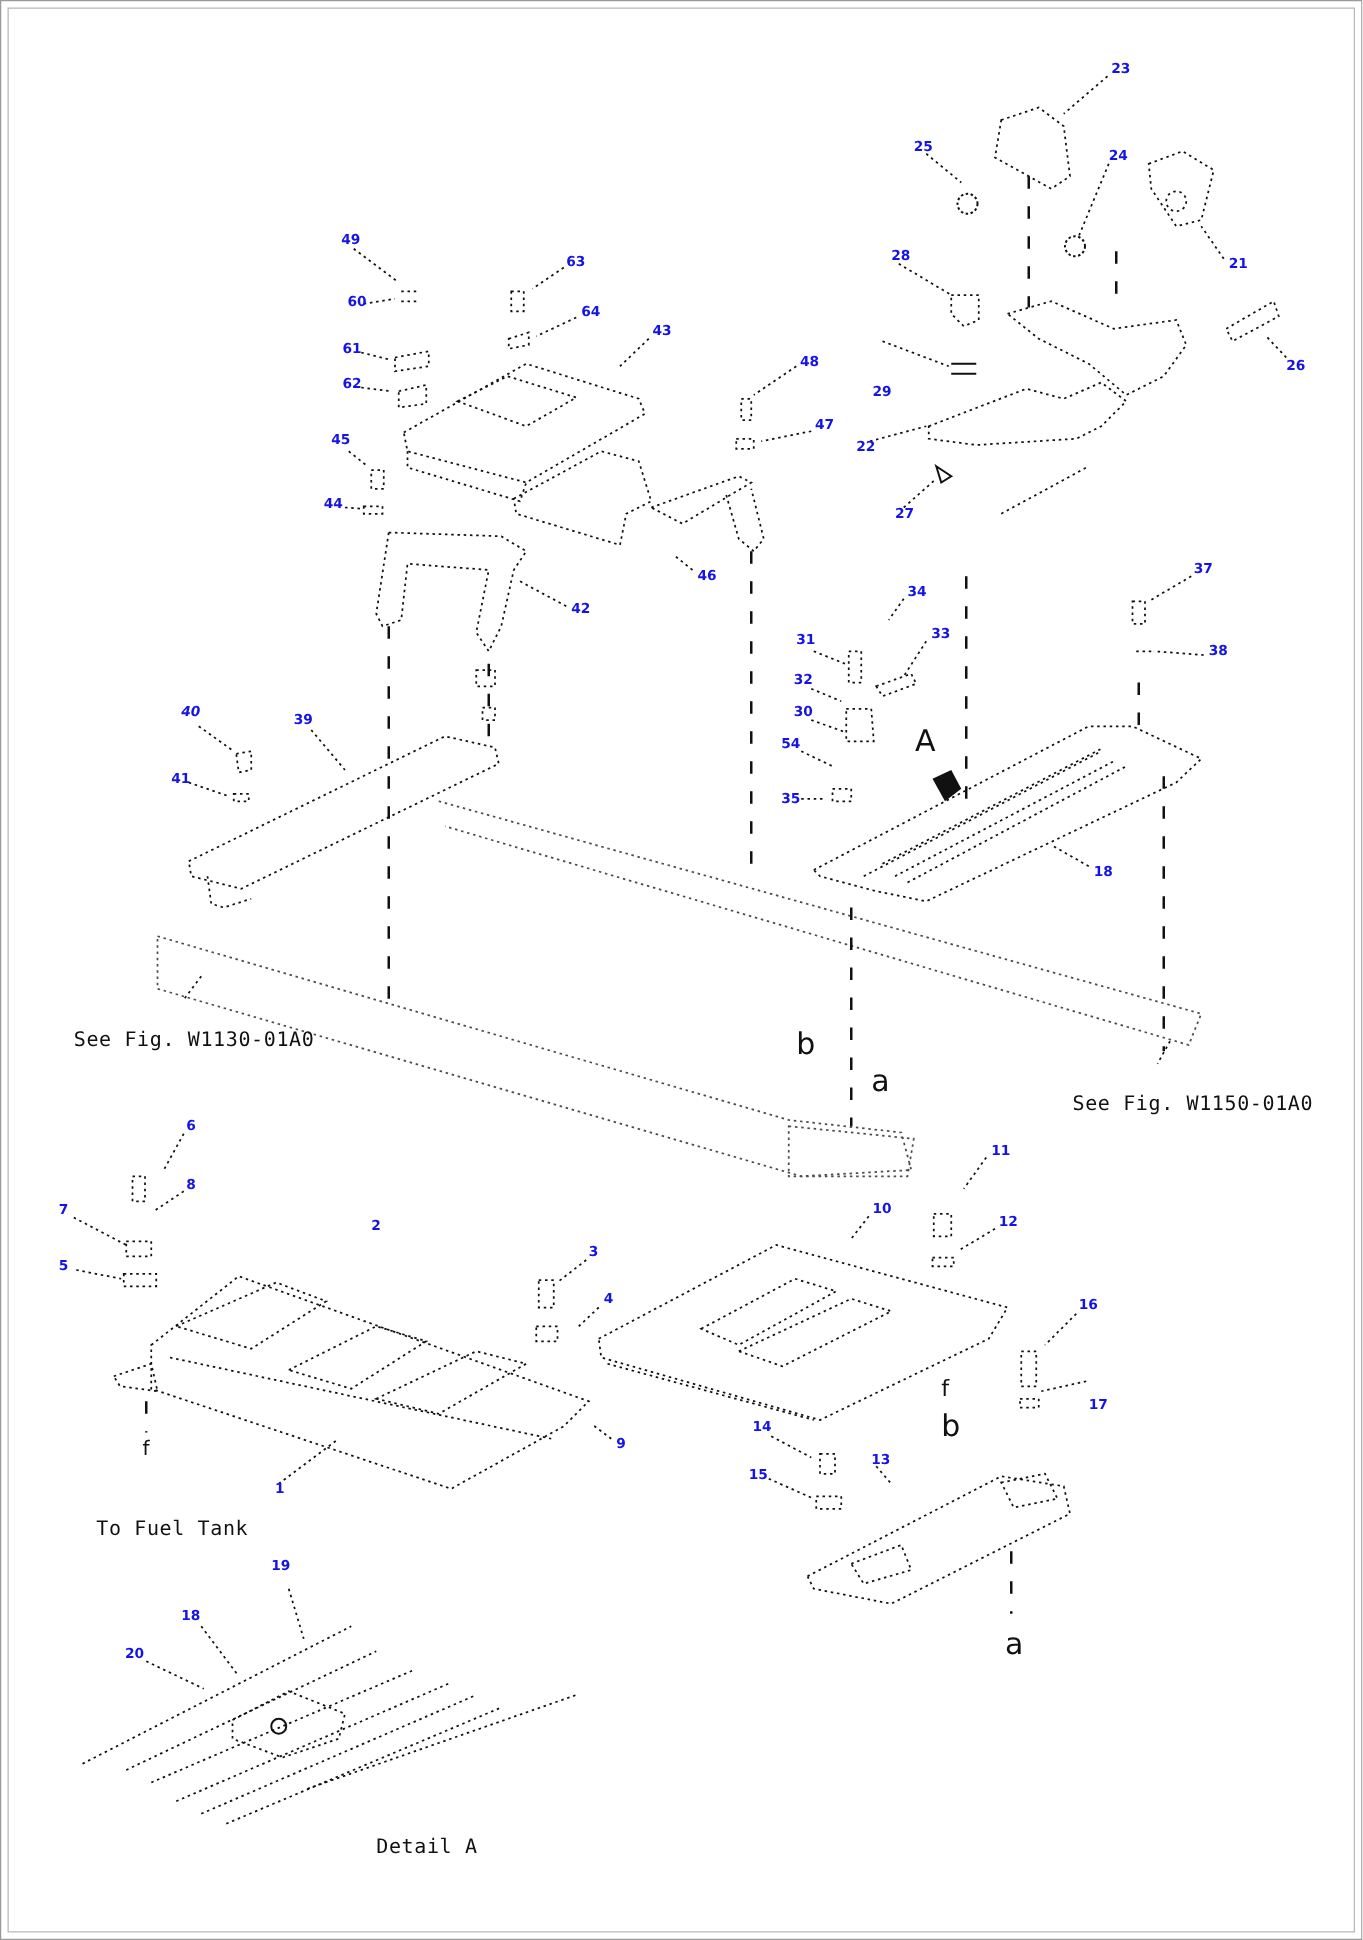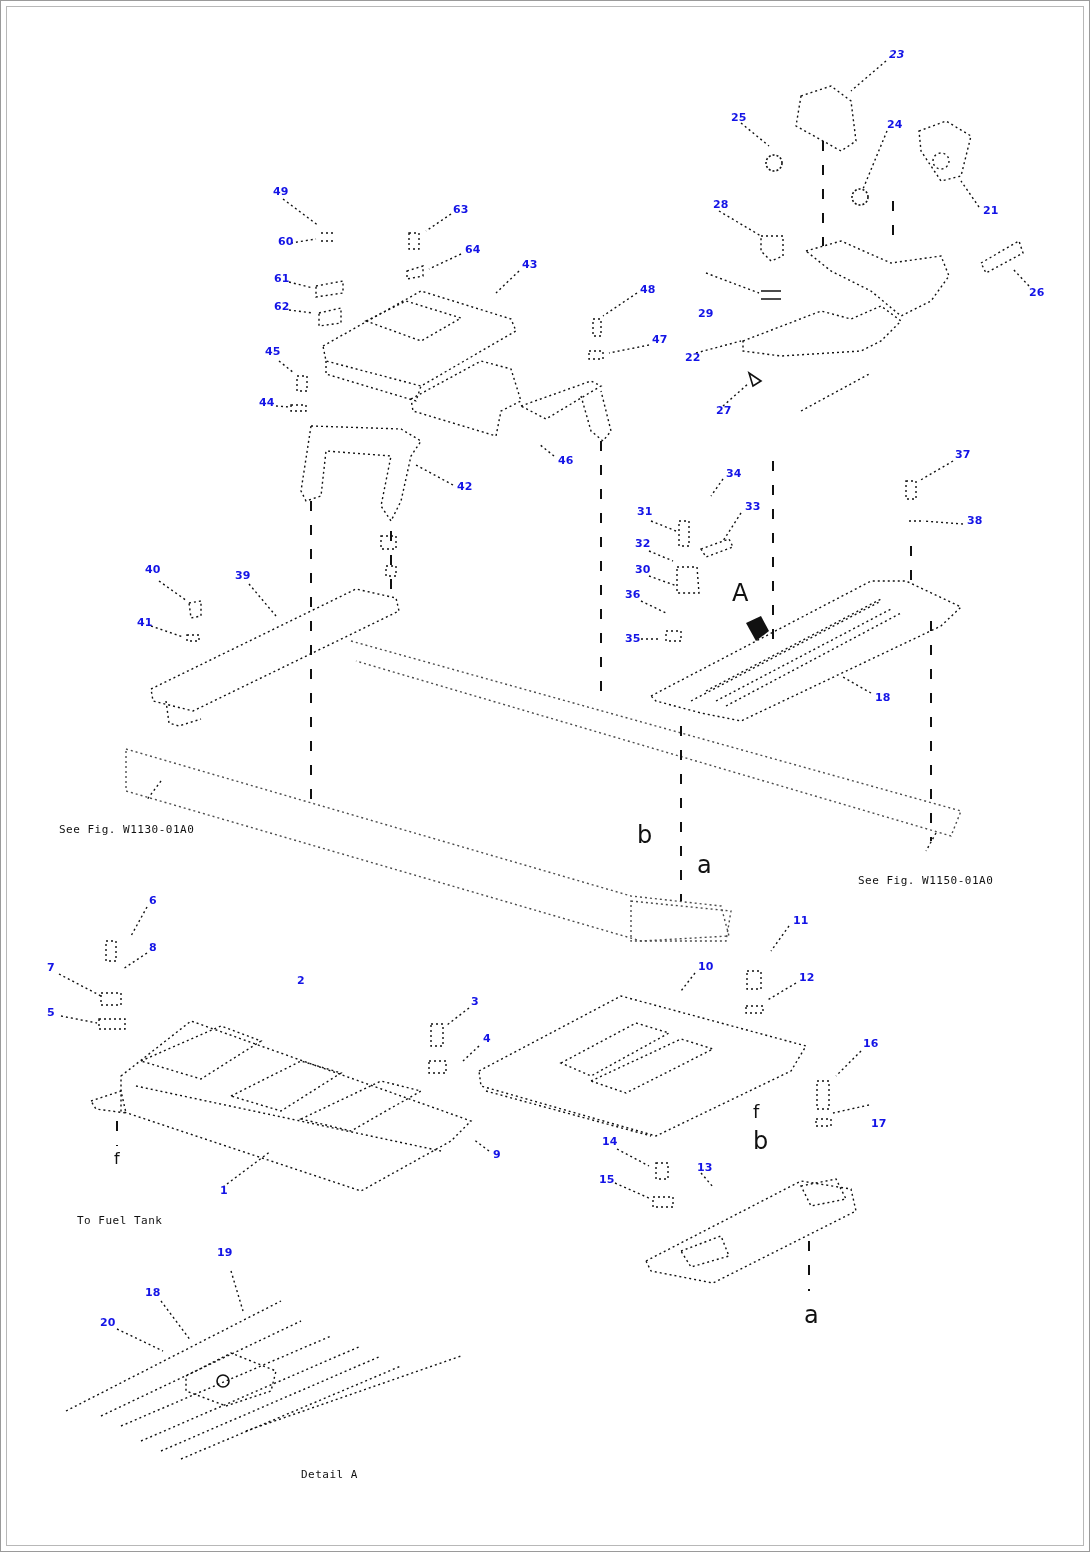--- a/index.html
+++ b/index.html
@@ -4,21 +4,21 @@
 <style>
   html, body { margin:0; padding:0; background:#ffffff; }
   #page {
     position:relative; width:1090px; height:1552px; background:#fff;
     box-sizing:border-box; border:1px solid #9a9a9a; overflow:hidden;
     font-family:"DejaVu Sans Mono", monospace;
   }
   #frame-inner { position:absolute; left:5px; top:5px; right:5px; bottom:5px; border:1px solid #b8b8b8; }
   svg#drawing { position:absolute; left:0; top:0; }
   .lbl { position:absolute; font-family:"DejaVu Sans", sans-serif; font-weight:bold; font-size:11px; color:#1414e6; line-height:1; white-space:nowrap; }
-  .txt { position:absolute; font-family:"DejaVu Sans Mono", monospace; font-size:11px; color:#111; line-height:1; white-space:nowrap; letter-spacing:0.5px; }
+  .txt { position:absolute; font-family:"DejaVu Sans Mono", monospace; font-size:16px; color:#111; line-height:1; white-space:nowrap; letter-spacing:0.5px; }
   .big { position:absolute; font-family:"DejaVu Sans", sans-serif; font-size:24px; color:#111; line-height:1; }
   .d { fill:none; stroke:#111; stroke-width:1.4; stroke-dasharray:2 3; }
   .s { fill:none; stroke:#111; stroke-width:1.6; }
   .c { fill:none; stroke:#111; stroke-width:2; stroke-dasharray:10 14; }
   .f { fill:#111; }
 </style>
 </head>
 <body>
 
 <div id="page">
@@ -194,21 +194,21 @@
       <path class="d" d="M614 1182 L650 1198"></path>
       <path class="d" d="M230 1270 L242 1310"></path>
       <path class="d" d="M160 1300 L190 1340"></path>
       <path class="d" d="M116 1328 L162 1350"></path>
       <path class="d" d="M160 780 L145 800"></path>
       <path class="d" d="M935 832 L925 850"></path>
     </g>
   </svg>
 
   <div id="callouts">
-      <div class="lbl" style="left: 888px; top: 48px; color: rgb(20, 20, 230); font-style: italic;">23</div>
+      <div class="lbl" style="left: 888px; top: 48px; color: rgb(20, 20, 230);">23</div>
       <div class="lbl" style="left: 730px; top: 111px; color: rgb(20, 20, 230);">25</div>
       <div class="lbl" style="left: 886px; top: 118px; color: rgb(20, 20, 230);">24</div>
       <div class="lbl" style="left: 982px; top: 204px; color: rgb(20, 20, 230);">21</div>
       <div class="lbl" style="left: 712px; top: 198px; color: rgb(20, 20, 230);">28</div>
       <div class="lbl" style="left: 697px; top: 263px; color: rgb(20, 20, 230); margin-top: 44px;">29</div>
       <div class="lbl" style="left: 1028px; top: 286px; color: rgb(20, 20, 230);">26</div>
       <div class="lbl" style="left: 684px; top: 351px; color: rgb(20, 20, 230);">22</div>
       <div class="lbl" style="left: 715px; top: 404px; color: rgb(20, 20, 230);">27</div>
       <div class="lbl" style="left: 272px; top: 185px; color: rgb(20, 20, 230);">49</div>
       <div class="lbl" style="left: 452px; top: 203px; color: rgb(20, 20, 230);">63</div>
@@ -223,24 +223,24 @@
       <div class="lbl" style="left: 651px; top: 333px; color: rgb(20, 20, 230);">47</div>
       <div class="lbl" style="left: 557px; top: 454px; color: rgb(20, 20, 230);">46</div>
       <div class="lbl" style="left: 456px; top: 480px; color: rgb(20, 20, 230);">42</div>
       <div class="lbl" style="left: 954px; top: 448px; color: rgb(20, 20, 230);">37</div>
       <div class="lbl" style="left: 725px; top: 467px; color: rgb(20, 20, 230);">34</div>
       <div class="lbl" style="left: 744px; top: 500px; color: rgb(20, 20, 230);">33</div>
       <div class="lbl" style="left: 966px; top: 514px; color: rgb(20, 20, 230);">38</div>
       <div class="lbl" style="left: 636px; top: 505px; color: rgb(20, 20, 230);">31</div>
       <div class="lbl" style="left: 634px; top: 537px; color: rgb(20, 20, 230);">32</div>
       <div class="lbl" style="left: 634px; top: 563px; color: rgb(20, 20, 230);">30</div>
-      <div class="lbl" style="left: 624px; top: 588px; color: rgb(20, 20, 230);">36</div>
+      <div class="lbl" style="left: 624px; top: 588px; color: rgb(20, 20, 230);">54</div>
       <div class="lbl" style="left: 624px; top: 632px; color: rgb(20, 20, 230);">35</div>
       <div class="lbl" style="left: 874px; top: 691px; color: rgb(20, 20, 230);">18</div>
-      <div class="lbl" style="left: 144px; top: 563px; color: rgb(20, 20, 230);">40</div>
+      <div class="lbl" style="left: 144px; top: 563px; color: rgb(20, 20, 230); font-style: italic;">40</div>
       <div class="lbl" style="left: 234px; top: 569px; color: rgb(20, 20, 230);">39</div>
       <div class="lbl" style="left: 136px; top: 616px; color: rgb(20, 20, 230);">41</div>
       <div class="lbl" style="left: 792px; top: 914px; color: rgb(20, 20, 230);">11</div>
       <div class="lbl" style="left: 697px; top: 960px; color: rgb(20, 20, 230);">10</div>
       <div class="lbl" style="left: 798px; top: 971px; color: rgb(20, 20, 230);">12</div>
       <div class="lbl" style="left: 148px; top: 894px; color: rgb(20, 20, 230);">6</div>
       <div class="lbl" style="left: 148px; top: 941px; color: rgb(20, 20, 230);">8</div>
       <div class="lbl" style="left: 46px; top: 961px; color: rgb(20, 20, 230);">7</div>
       <div class="lbl" style="left: 46px; top: 1006px; color: rgb(20, 20, 230);">5</div>
       <div class="lbl" style="left: 296px; top: 974px; color: rgb(20, 20, 230);">2</div>

